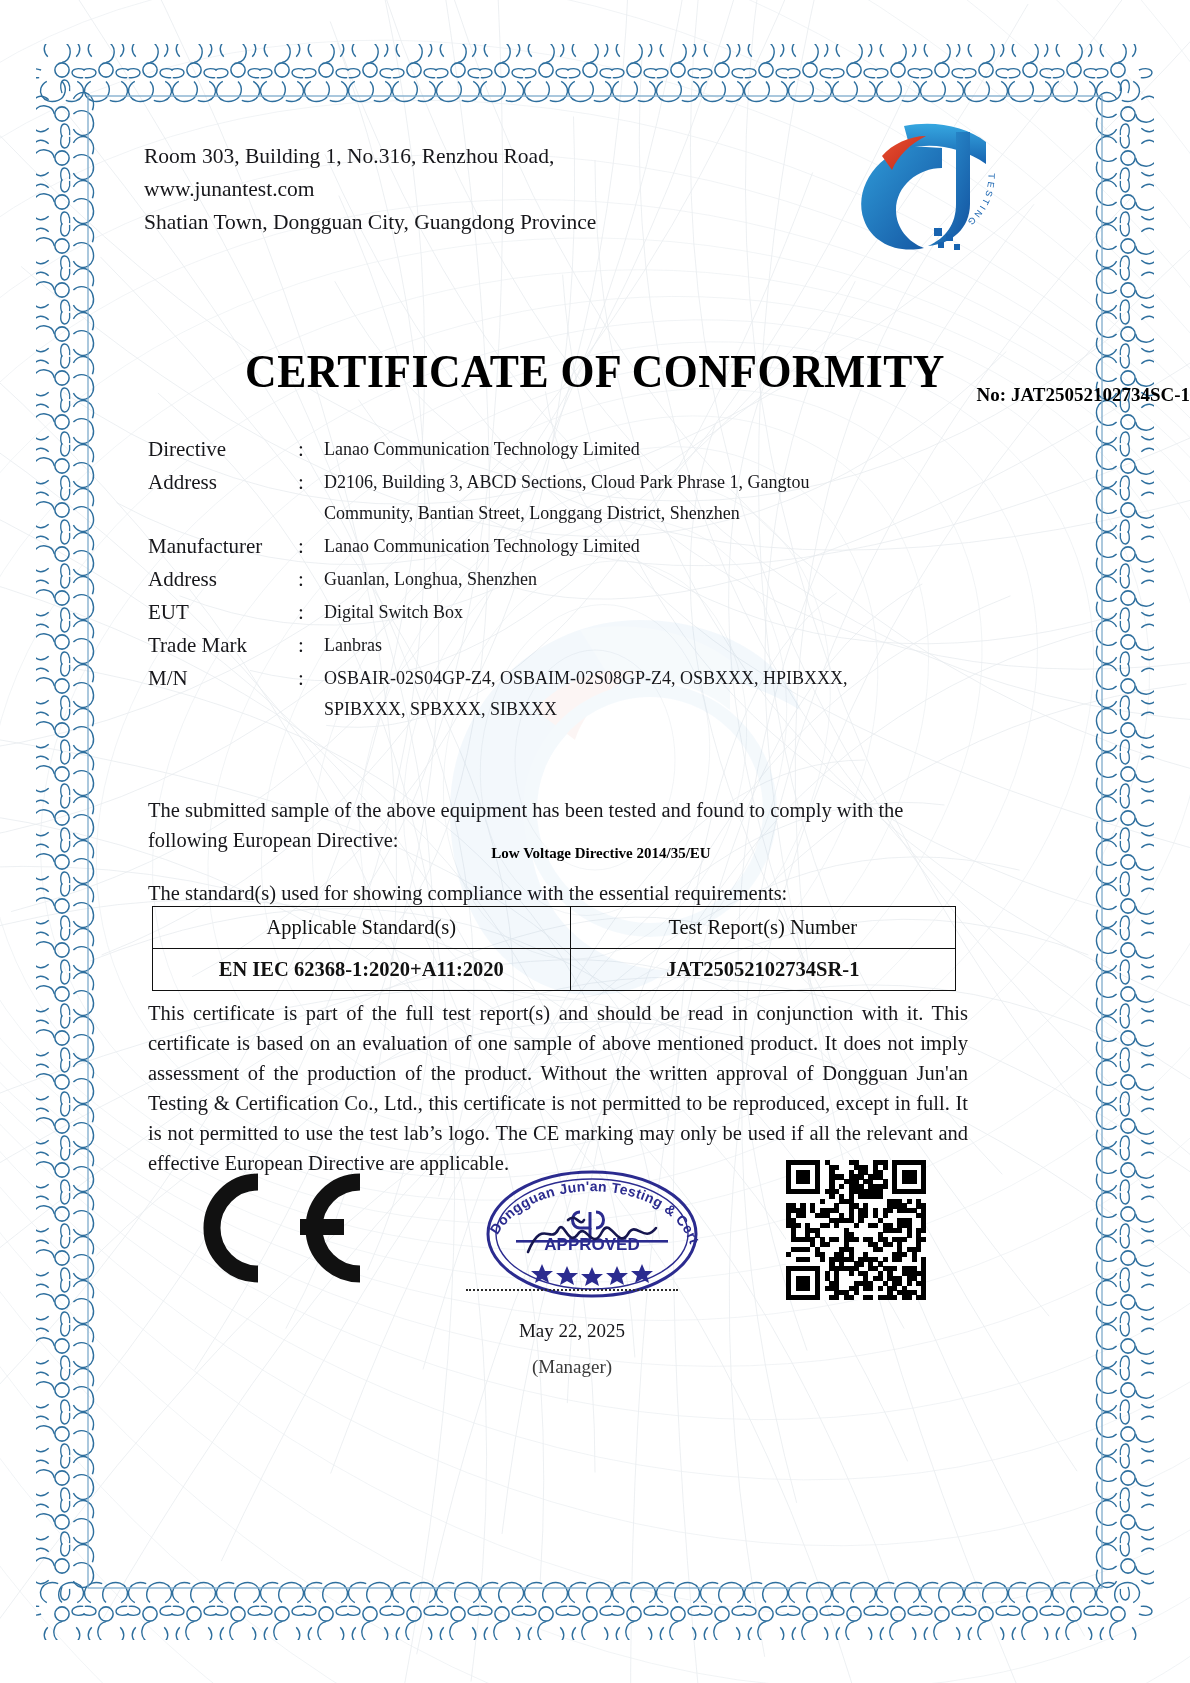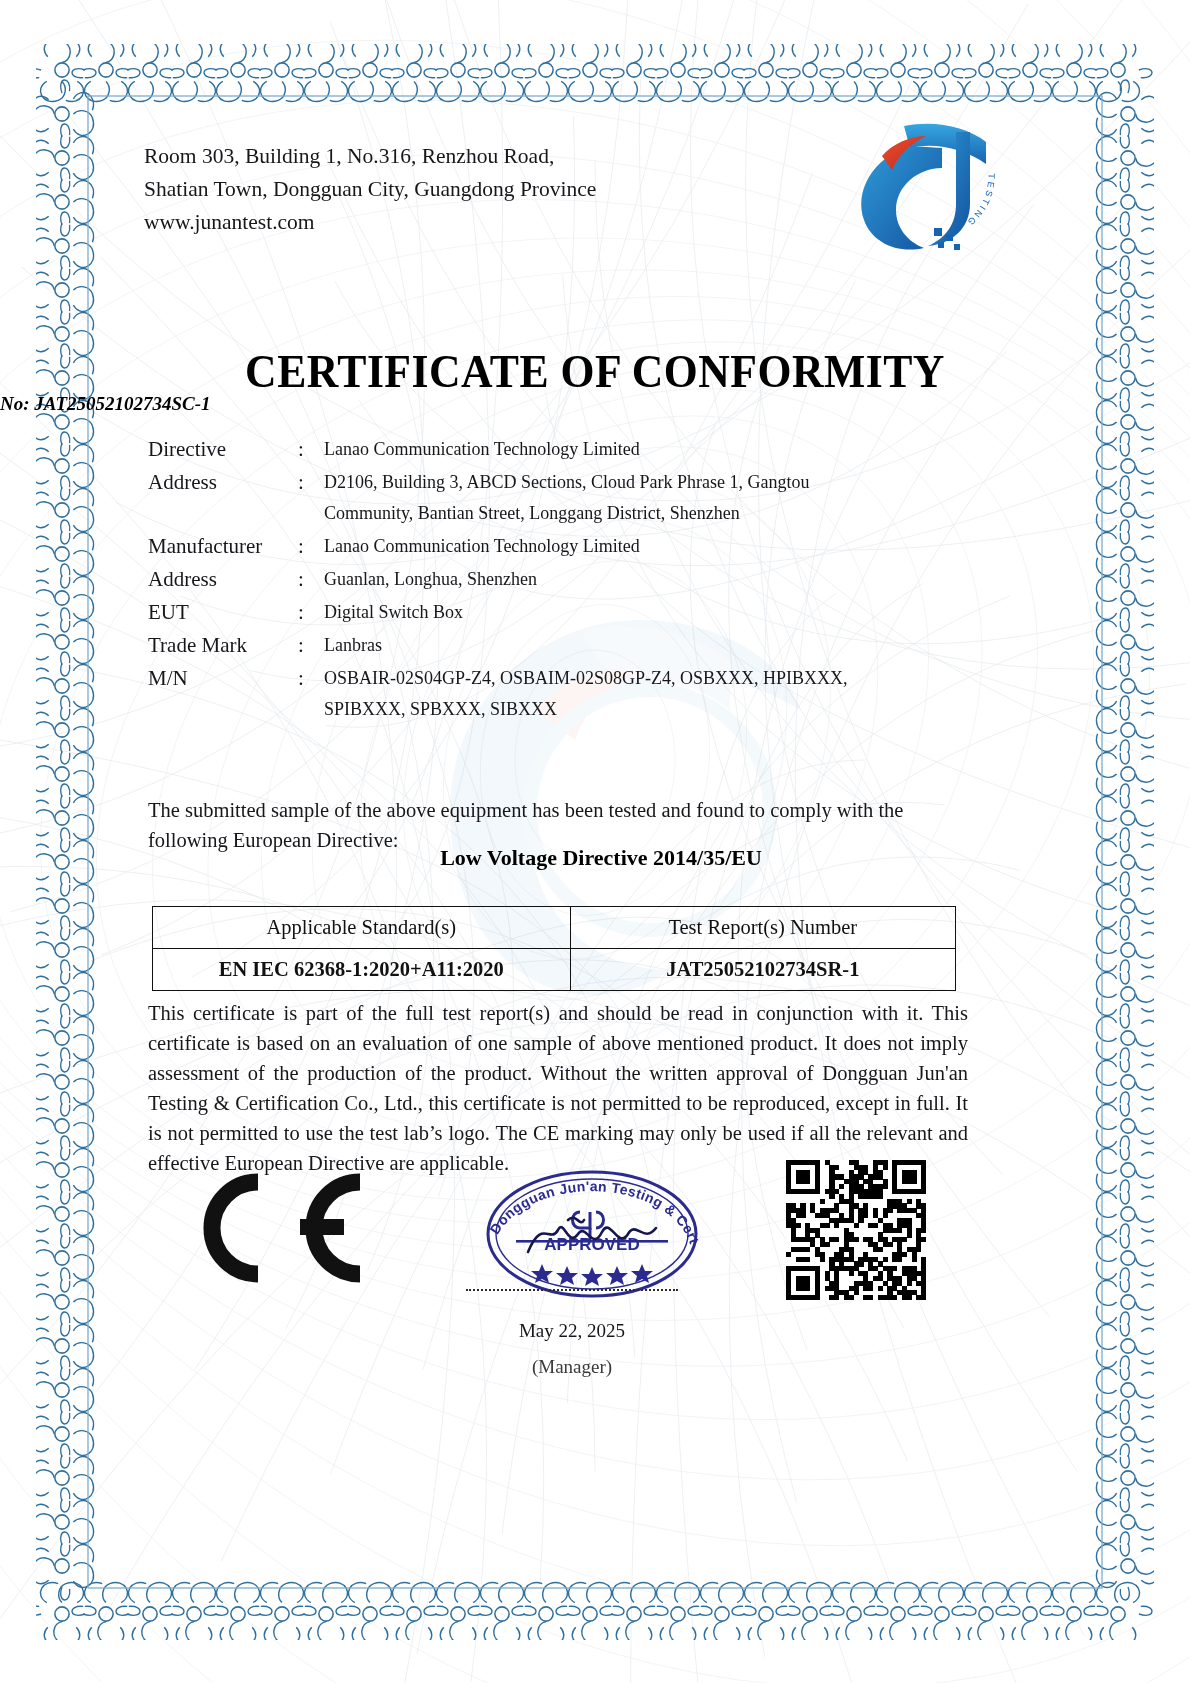--- a/index.html
+++ b/index.html
@@ -29,39 +29,39 @@
 
   .logo-box{position:absolute;left:838px;top:112px;width:180px;height:150px;}
 
   .cert-title{
     position:absolute;left:0;right:0;top:344px;text-align:center;
     font-size:47px;font-weight:700;letter-spacing:.5px;color:#000;
     font-family:"Liberation Serif","DejaVu Serif",serif;
     transform:scaleX(.93);
   }
   .cert-no{
-    position:absolute;left:0;right:0;top:393px;text-align:left;
-    font-size:19px;font-weight:700;color:#000;font-style:italic;
+    position:absolute;left:0;right:0;top:384px;text-align:right;
+    font-size:19px;font-weight:700;color:#000;
   }
 
   .fields{position:absolute;left:148px;top:434px;width:900px;}
   .frow{display:flex;align-items:flex-start;margin-bottom:2px;}
   .flabel{width:150px;flex:0 0 150px;font-size:21px;line-height:31px;color:#17171b;}
   .fcolon{width:26px;flex:0 0 26px;font-size:21px;line-height:31px;color:#17171b;}
   .fvalue{flex:1;font-size:18px;line-height:31px;color:#17171b;}
   .fvalue .l2{display:block;}
 
   .para{
     position:absolute;left:148px;width:820px;
     font-size:20.5px;line-height:30px;color:#17171b;
   }
   #para-submitted{top:795px;}
   .directive{
     position:absolute;left:12px;right:0;top:845px;text-align:center;
-    font-size:22px;font-weight:700;color:#000;
+    font-size:15px;font-weight:700;color:#000;
   }
   #para-standards{top:878px;}
 
   .std-table{
     position:absolute;left:152px;top:906px;width:804px;
     border-collapse:collapse;
   }
   .std-table td,.std-table th{
     border:1.6px solid #111;text-align:center;color:#111;
   }
@@ -342,22 +342,22 @@
         <use xlink:href="#motif" transform="translate(1092,1522) rotate(90) scale(0.95)"></use>
         <rect x="52" y="52" width="1014" height="1492" fill="none" stroke="#6fa3c6" stroke-width="1.1"></rect>
       </g>
     <rect x="52" y="52" width="1014" height="1492" fill="none" stroke="#9fc0d8" stroke-width="0.9" opacity="0.55"></rect>
   </svg>
 
   <div class="content">
 
     <div class="hdr-addr">
       <div>Room 303, Building 1, No.316, Renzhou Road,</div>
+      <div>www.junantest.com</div>
       <div>Shatian Town, Dongguan City, Guangdong Province</div>
-      <div>www.junantest.com</div>
     </div>
 
     <div class="logo-box">
       <svg viewBox="0 0 180 150" width="180" height="150">
         <defs>
           <linearGradient id="lgA" x1="0" y1="0" x2="1" y2="1">
             <stop offset="0%" stop-color="#2f9bd8"></stop>
             <stop offset="100%" stop-color="#13529f"></stop>
           </linearGradient>
           <linearGradient id="lgB" x1="0" y1="0" x2="0" y2="1">
@@ -452,20 +452,21 @@
           <span class="l2">SPIBXXX, SPBXXX, SIBXXX</span>
         </div>
       </div>
 
     </div>
 
     <div class="para" id="para-submitted">The submitted sample of the above equipment has been tested and found to comply with the following European Directive:</div>
 
     <div class="directive">Low Voltage Directive 2014/35/EU</div>
 
+    <div class="para" id="para-standards">The standard(s) used for showing compliance with the essential requirements:</div>
 
     <table class="std-table">
       <thead>
         <tr>
           <th class="col-a">Applicable Standard(s)</th>
           <th class="col-b">Test Report(s) Number</th>
         </tr>
       </thead>
       <tbody>
         <tr>

